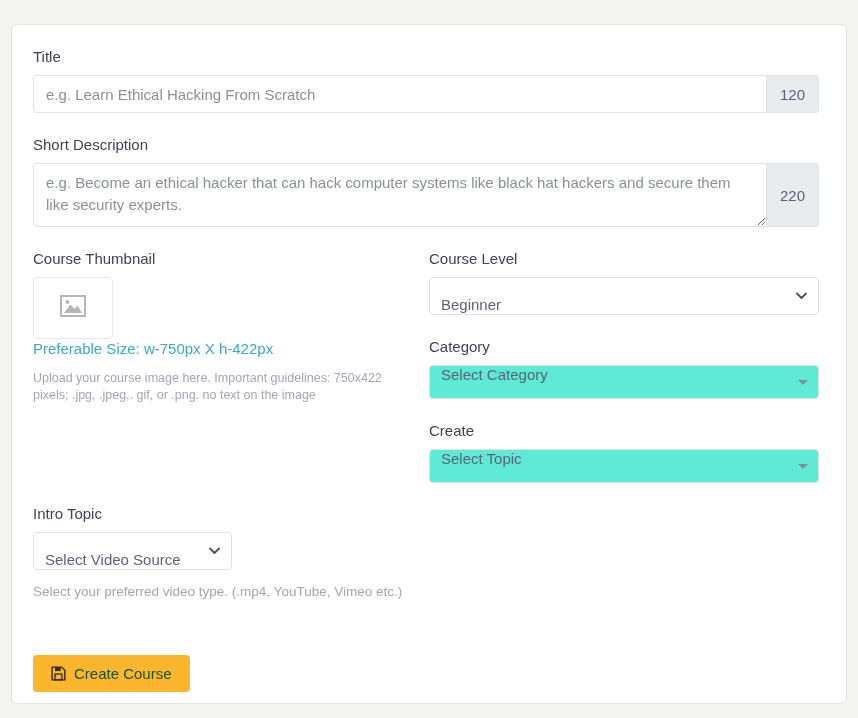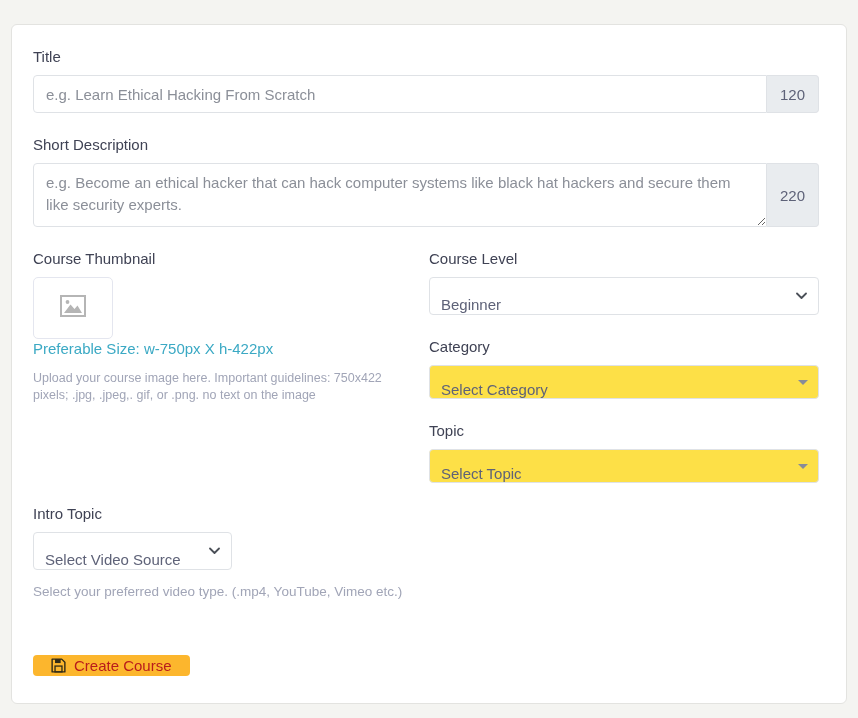--- a/index.html
+++ b/index.html
@@ -164,23 +164,23 @@
   }
 
   
   .select2 {
     position: relative;
     box-sizing: border-box;
     width: 100%;
     height: 34px;
     border: 1px solid #dfe2e6;
     border-radius: 4px;
-    background: #fde047;
+    background: #5eead4;
     display: flex;
-    align-items: flex-end;
+    align-items: flex-start;
     padding: 0 28px 0 11px;
     font-size: 15px;
     color: #5e6278;
     cursor: pointer;
   }
   .caret-down {
     position: absolute;
     right: 10px;
     top: 50%;
     margin-top: -2px;
@@ -201,24 +201,24 @@
   }
 
   
   .btn-create {
     display: inline-flex;
     align-items: center;
     gap: 8px;
     background: #fcb62d;
     border: none;
     border-radius: 4px;
-    padding: 3px 18px;
+    padding: 11px 18px;
     font-family: "Liberation Sans", sans-serif;
     font-size: 15px;
-    color: #b91c1c;
+    color: #14532d;
     cursor: pointer;
     line-height: 1;
   }
   .btn-create svg { display: block; }
 </style>
 </head>
 <body>
 
 <div class="card">
   <div class="card-body">
@@ -273,21 +273,21 @@
         <div class="spacer-22"></div>
 
         <label class="field-label">Category</label>
         <div class="select2">
           <span>Select Category</span>
           <span class="caret-down"></span>
         </div>
 
         <div class="spacer-22"></div>
 
-        <label class="field-label">Topic</label>
+        <label class="field-label">Create</label>
         <div class="select2">
           <span>Select Topic</span>
           <span class="caret-down"></span>
         </div>
       </div>
     </div>
 
     
     <div>
       <label class="field-label">Intro Topic</label>

